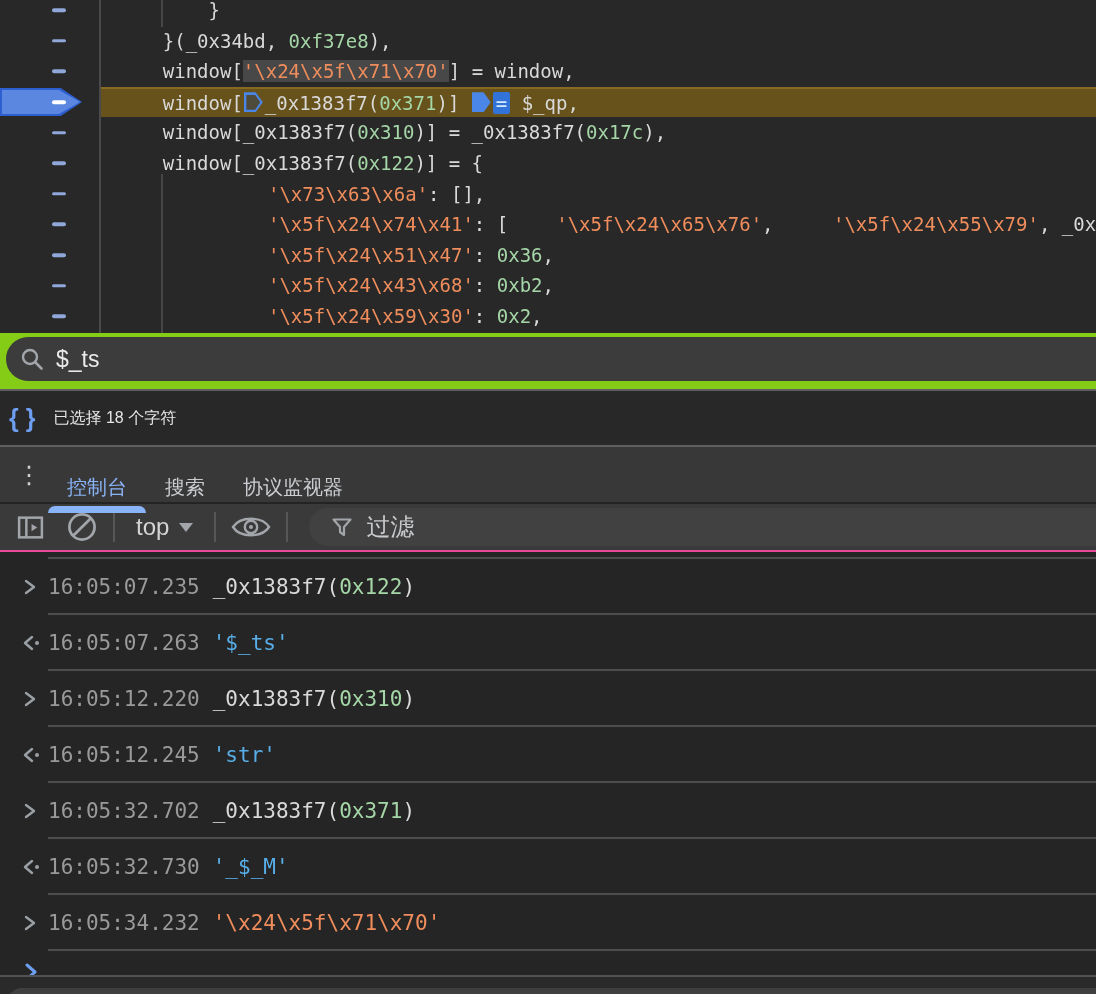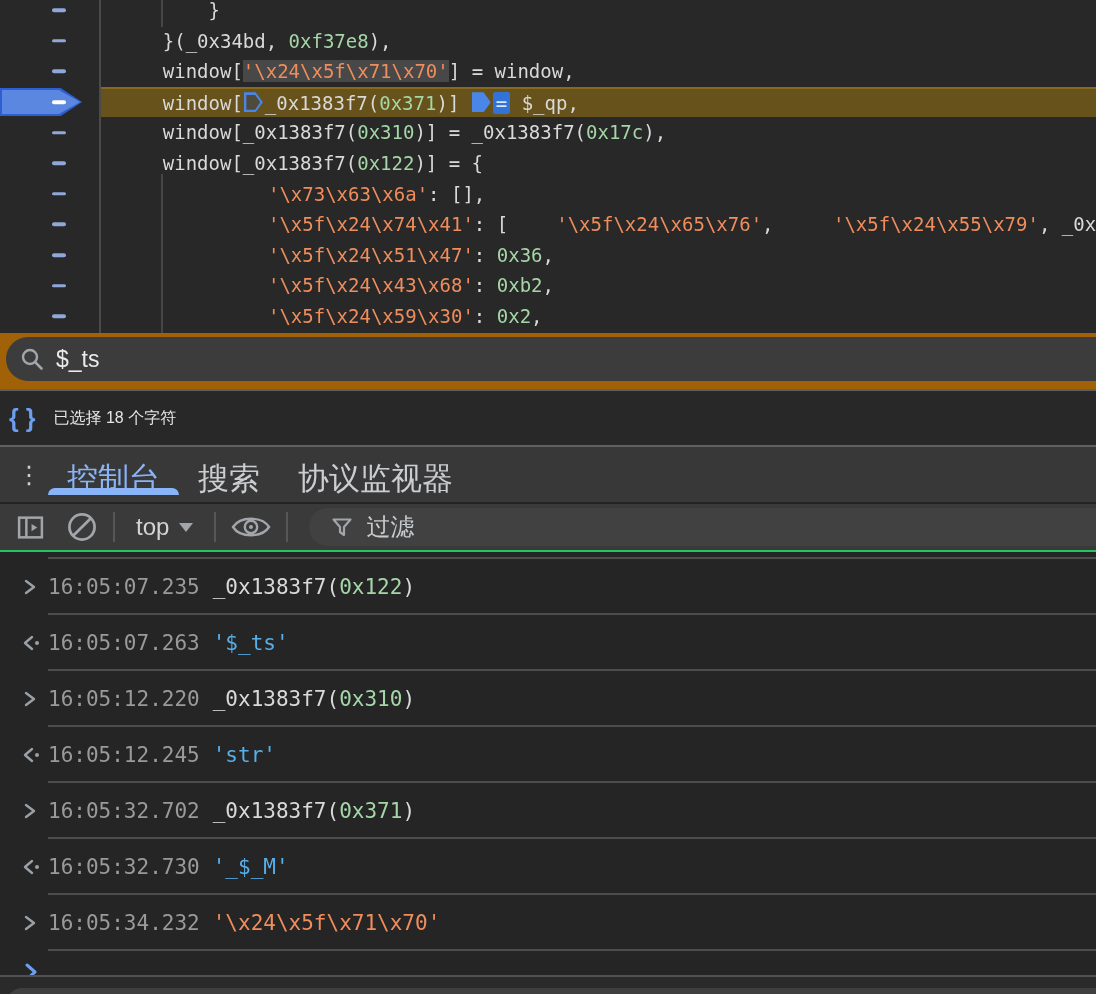--- a/index.html
+++ b/index.html
@@ -20,39 +20,39 @@
   .exec-arrow .gdash{background:#ffffff;z-index:2;}
   .code{flex:1;padding-left:17px;white-space:pre;overflow:hidden;}
   .ed-row.hl .code{background:#66521a;border-top:2px solid #87691f;box-sizing:border-box;line-height:28.6px;}
   .tk-p{color:#d9d9d9;} .tk-n{color:#a5d6a7;} .tk-s{color:#f08d5c;margin-left:48px;}
   .tk-ssel{color:#f08d5c;background:#484848;}
   .tk-eq{background:#3273d9;color:#d6e9ff;border-radius:2px;padding:0 3px;}
   .badge{display:inline-block;width:19px;height:20px;vertical-align:middle;margin:0 2px 4px 1px;position:relative;
          clip-path:polygon(0 0,62% 0,100% 50%,62% 100%,0 100%);background:#4a86e8;}
   .bpo::after{content:"";position:absolute;inset:2.5px;clip-path:polygon(0 0,62% 0,100% 50%,62% 100%,0 100%);background:#4e4a3c;}
   
-  .search-row{position:relative;height:56px;background:#a16207;overflow:hidden;text-decoration:underline;}
+  .search-row{position:relative;height:56px;background:#84cc16;overflow:hidden;text-decoration:underline;}
   .search-pill{position:absolute;left:6px;right:-30px;top:4px;height:44px;border-radius:22px;background:#3c3c3c;
                display:flex;align-items:center;}
   .search-pill svg{margin-left:13px;flex:none;}
   .search-text{margin-left:11px;font-size:23px;color:#eaeaea;}
   
   .status-row{height:54px;background:#282828;border-top:2px solid #5f5f5f;border-bottom:2px solid #5f5f5f;
               display:flex;align-items:center;}
   .braces{margin-left:9px;font-size:25px;font-weight:bold;color:#6d9ef0;letter-spacing:1px;}
   .status-text{margin-left:17px;font-size:16px;color:#e5e5e5;}
   
   .tab-bar{height:55px;background:#383838;border-bottom:2px solid #232323;display:flex;align-items:center;}
   .kebab{width:34px;padding-left:12px;font-size:24px;color:#cfcfcf;text-align:center;line-height:55px;}
-  .tab{position:relative;height:40px;line-height:55px;padding:4px 19px;font-size:31px;color:#cbcdd1;}
+  .tab{position:relative;height:40px;line-height:55px;padding:13px 19px;font-size:20px;color:#cbcdd1;}
   .tab:first-of-type{margin-left:2px;}
   .tab.active{color:#8ab4f8;}
   .tab-underline{position:absolute;left:0;right:0;bottom:0;height:7px;border-radius:7px 7px 0 0;background:#8ab4f8;}
   
-  .toolbar{height:46px;background:#3a3a3a;border-bottom:2px solid #22c55e;display:flex;align-items:center;
+  .toolbar{height:46px;background:#3a3a3a;border-bottom:2px solid #ec4899;display:flex;align-items:center;
            padding-left:10px;overflow:hidden;}
   .tb-btn{display:flex;align-items:center;justify-content:center;flex:none;}
   .tb-sep{width:2px;height:30px;background:#575757;margin:0 9px;flex:none;}
   .tb-top{display:flex;align-items:center;padding:0 12px;flex:none;}
   .tb-top-label{font-size:24px;color:#d4d4d4;}
   .caret{width:0;height:0;border-left:7px solid transparent;border-right:7px solid transparent;
          border-top:9px solid #a2a6ab;margin-left:10px;}
   .filter-pill{flex:1;height:38px;border-radius:19px 0 0 19px;background:#414141;display:flex;align-items:center;
                margin-left:12px;margin-right:-8px;}
   .filter-pill svg{margin-left:21px;flex:none;}

